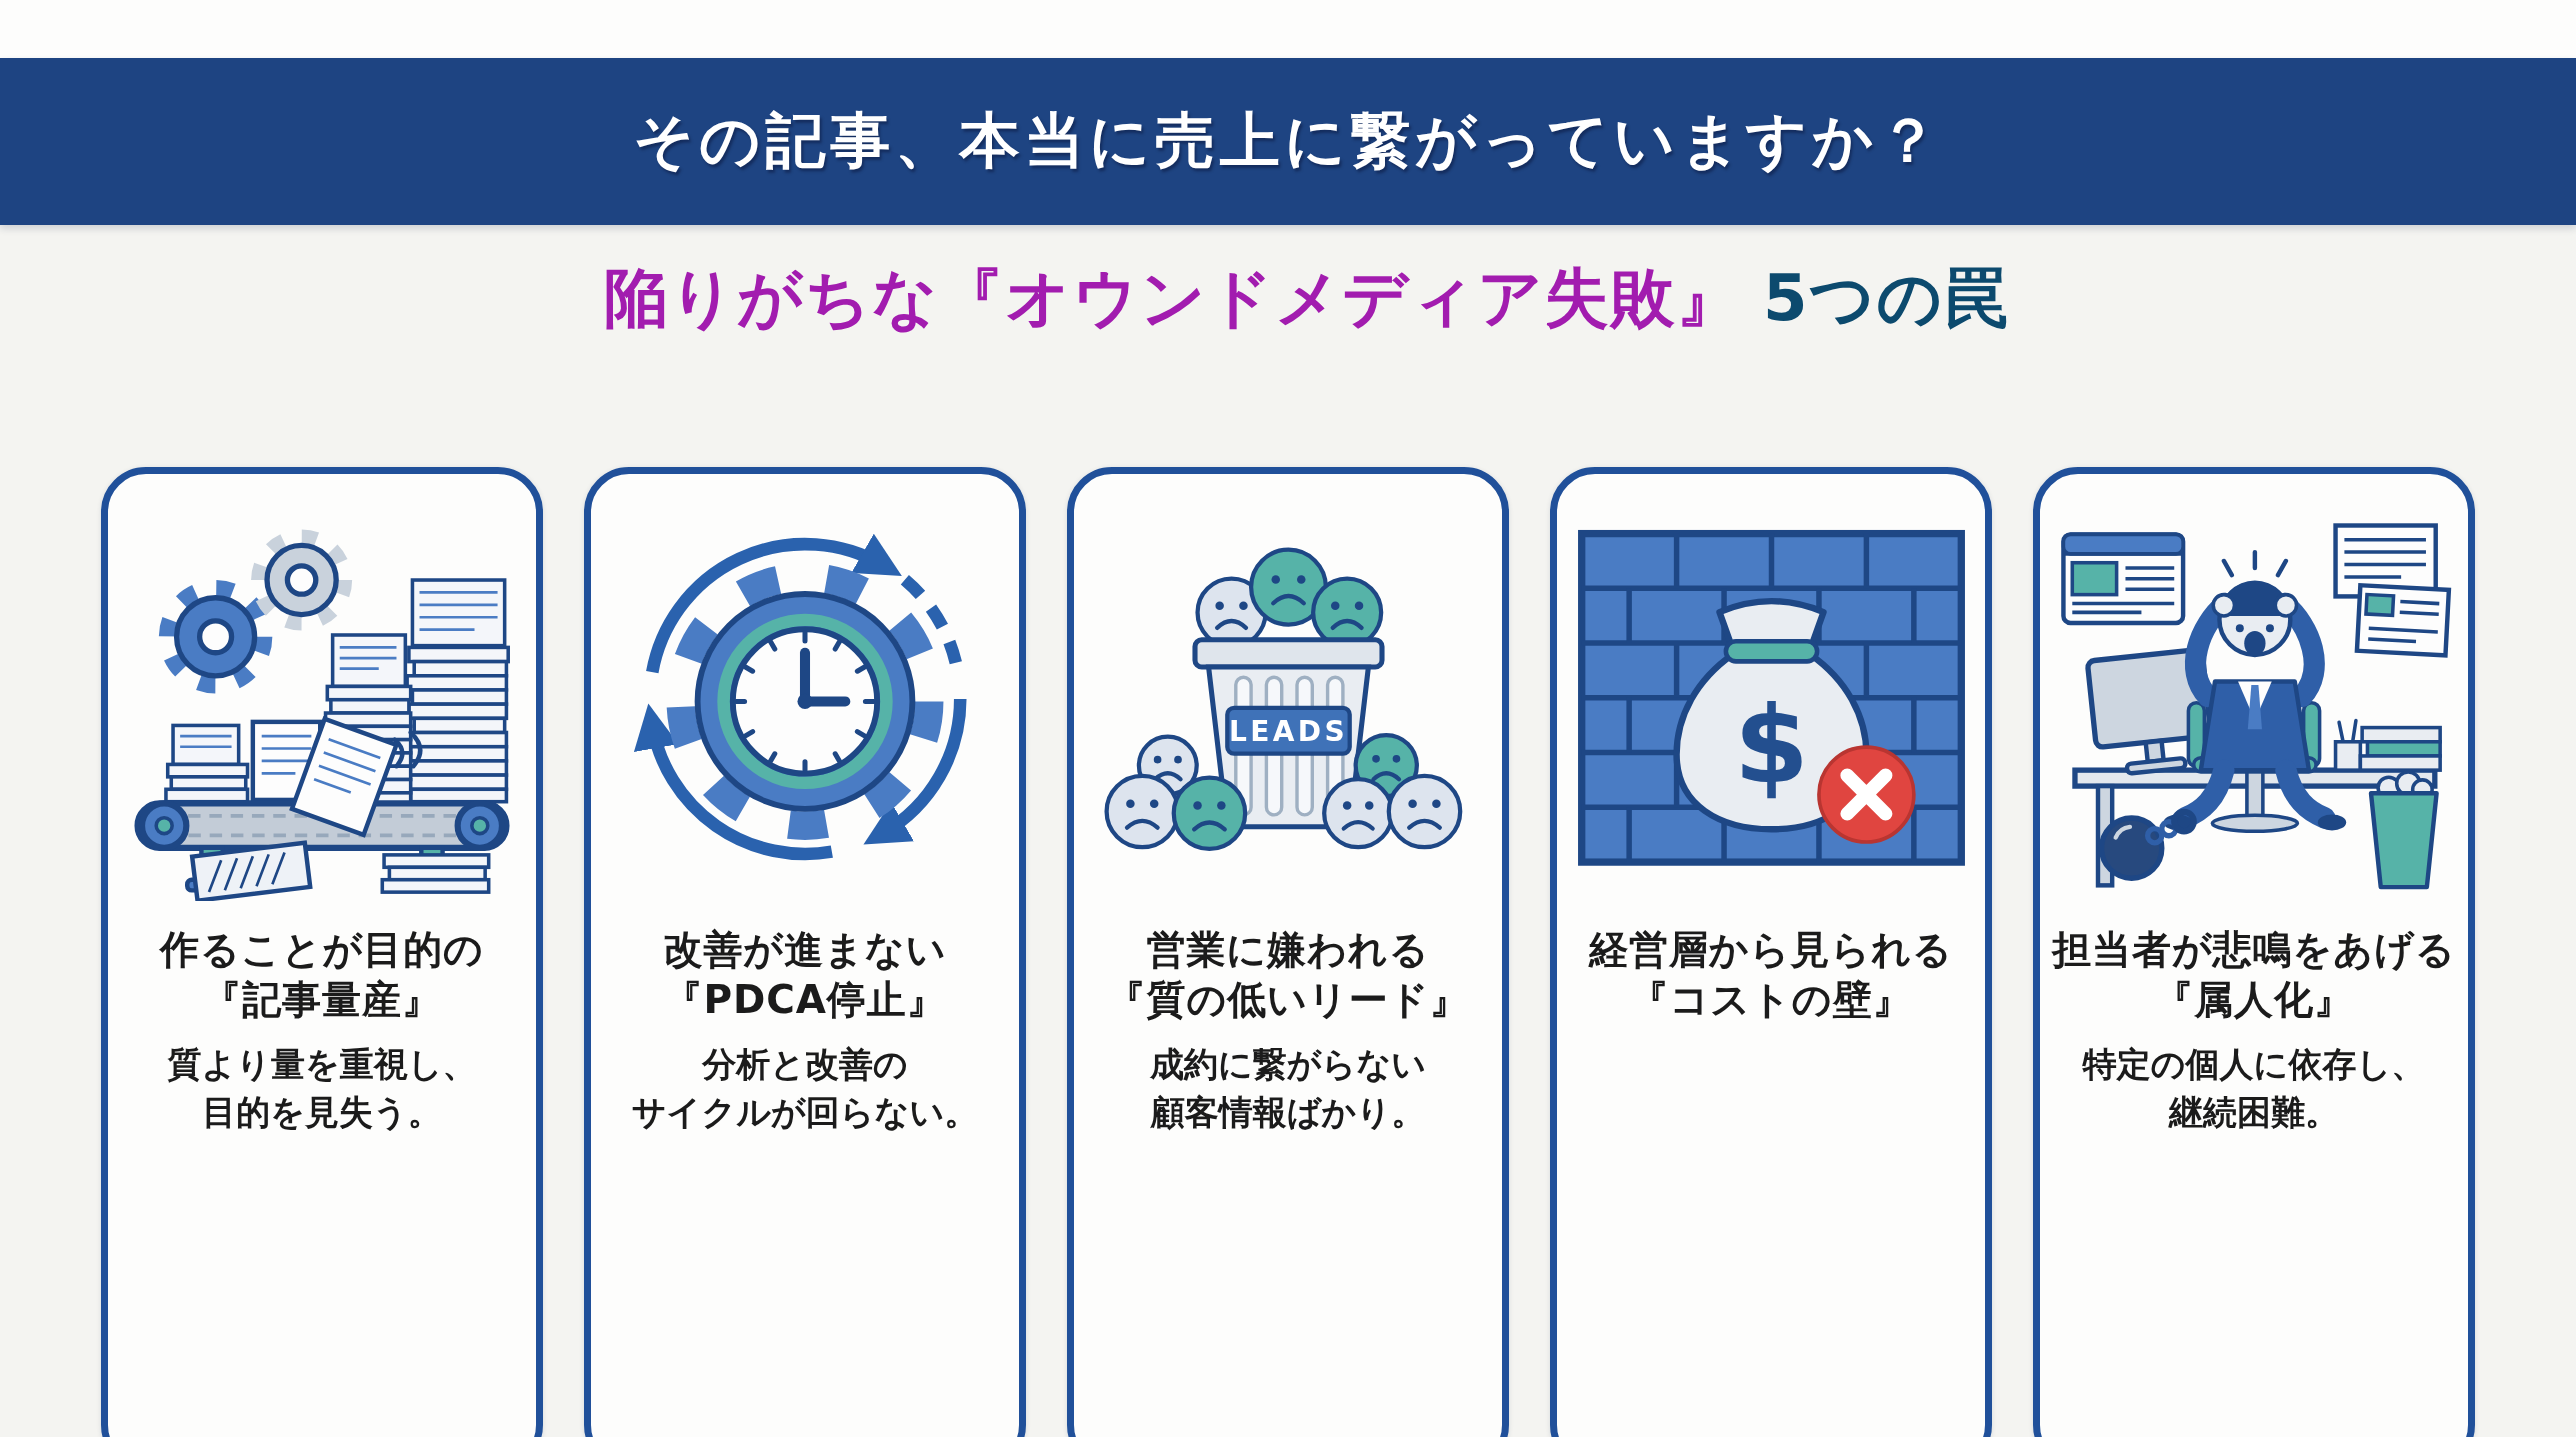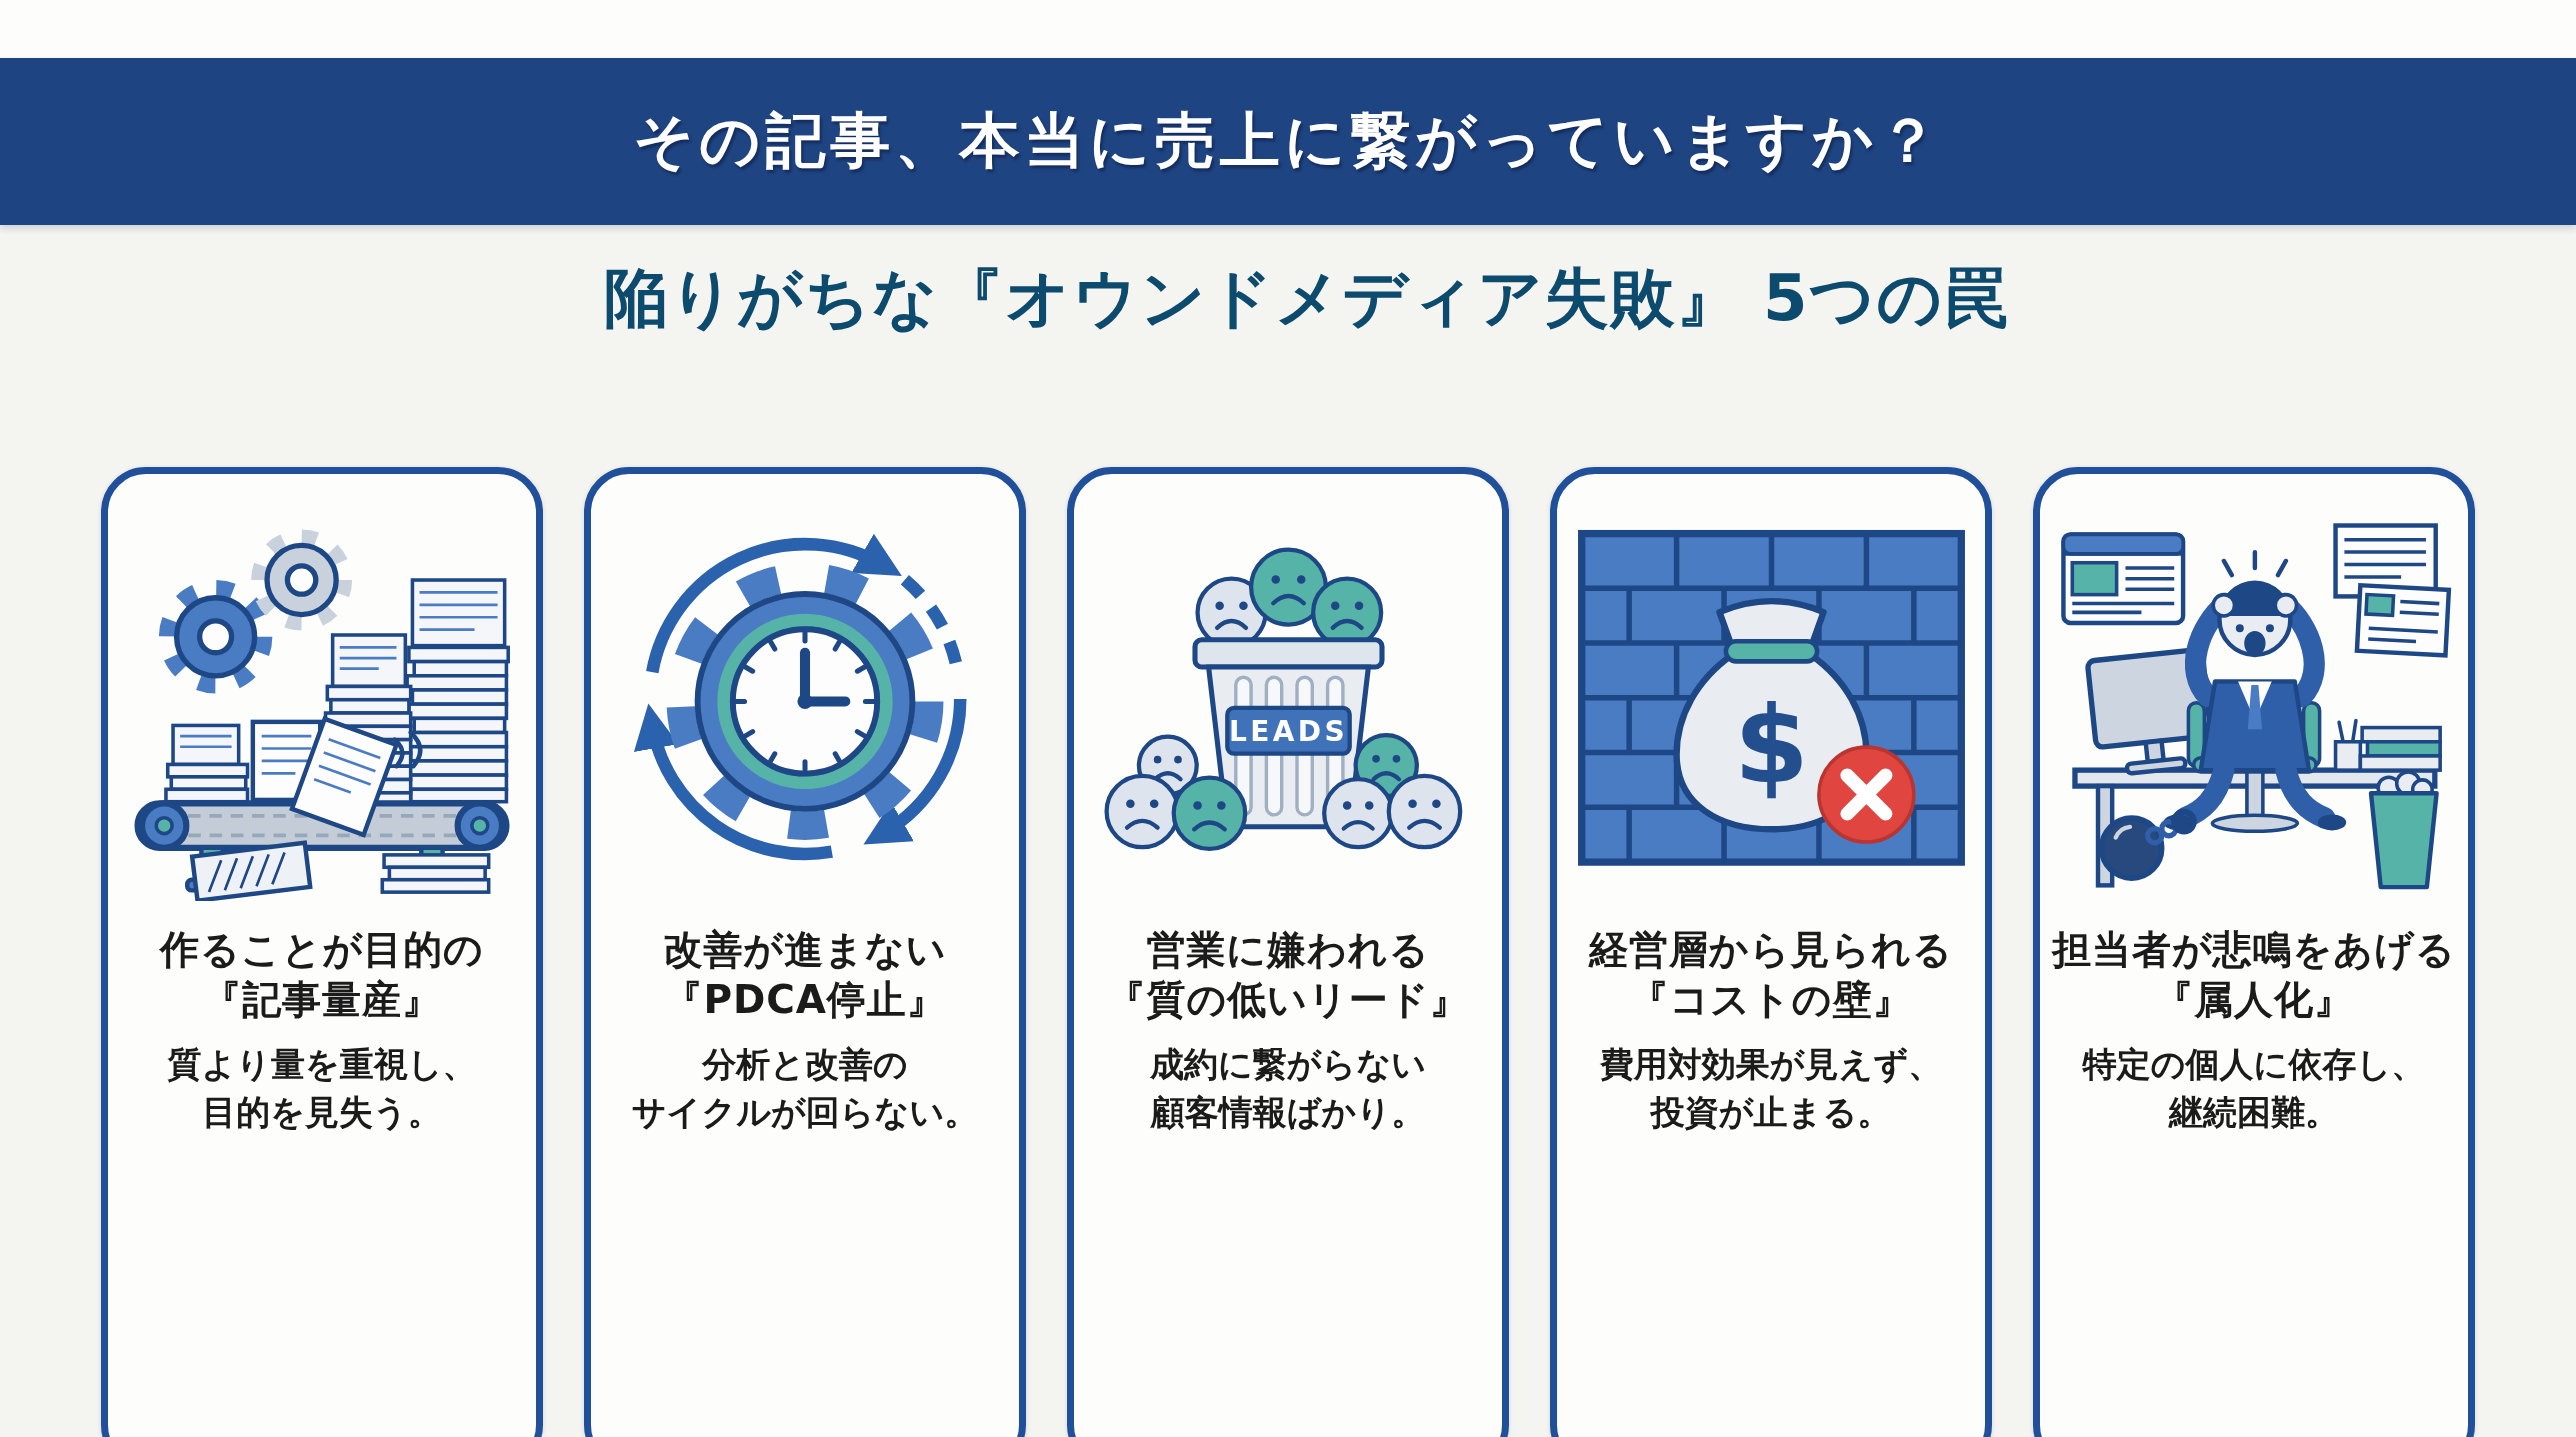--- a/index.html
+++ b/index.html
@@ -25,21 +25,21 @@
     text-shadow: 1.9px 2.8px 2.8px rgba(0,0,30,.35);
     white-space: nowrap;
   }
   .subtitle {
     margin-top: 30px;
     text-align: center;
     font-size: 64px; font-weight: 800;
     letter-spacing: 1.9px;
     white-space: nowrap;
   }
-  .subtitle-main { color: #0c4a6e; margin-left: 38px; }
+  .subtitle-main { color: #a21caf; margin-left: 38px; }
   .subtitle-accent { color: #0c4a6e; margin-left: 20.6px; }
   .cards-row {
     margin-top: 125px;
     display: flex; justify-content: center;
     gap: 41px;
   }
   .card {
     width: 442px; height: 1003px;
     box-sizing: border-box;
     background: #fdfdfc;
@@ -346,24 +346,20 @@
         <g>
           <circle cx="324" cy="302" r="52" fill="#e04540" stroke="#b93531" stroke-width="4"></circle>
           <path d="M303 281 L345 323 M345 281 L303 323" stroke="#ffffff" stroke-width="15" stroke-linecap="round"></path>
         </g>
       </svg>
     </div>
     <h2 class="card-title">
       <span class="line">経営層から見られる</span>
       <span class="line">『コストの壁』</span>
     </h2>
-    <p class="card-desc">
-      <span class="line">費用対効果が見えず、</span>
-      <span class="line">投資が止まる。</span>
-    </p>
   </section>
 
   <section class="card">
     <div class="icon-area">
       <svg viewBox="0 0 460 440" width="408" height="390">
 
         <g>
           <rect x="15" y="32" width="135" height="100" rx="8" fill="#fdfdfd" stroke="#1e4785" stroke-width="5"></rect>
           <path d="M15 54 h135" stroke="#1e4785" stroke-width="4"></path>
           <rect x="15" y="32" width="135" height="22" rx="8" fill="#4a7cc4" stroke="#1e4785" stroke-width="4"></rect>

